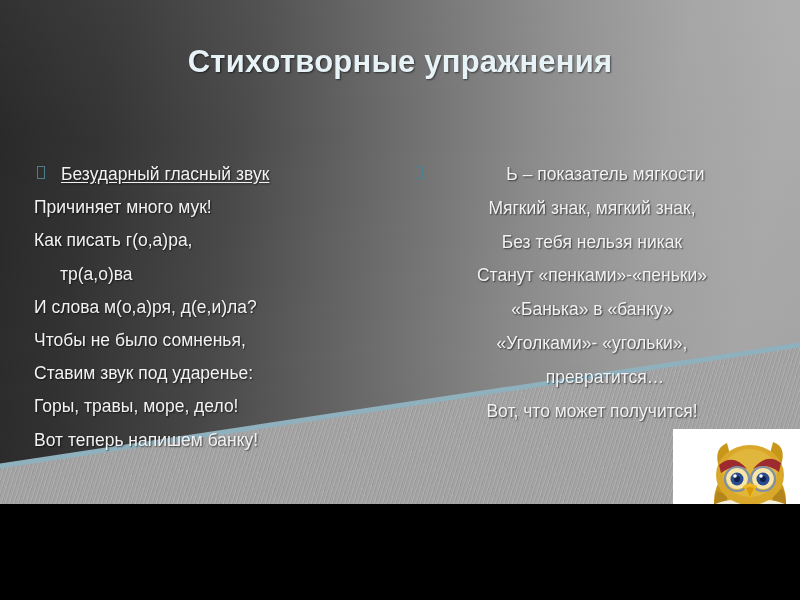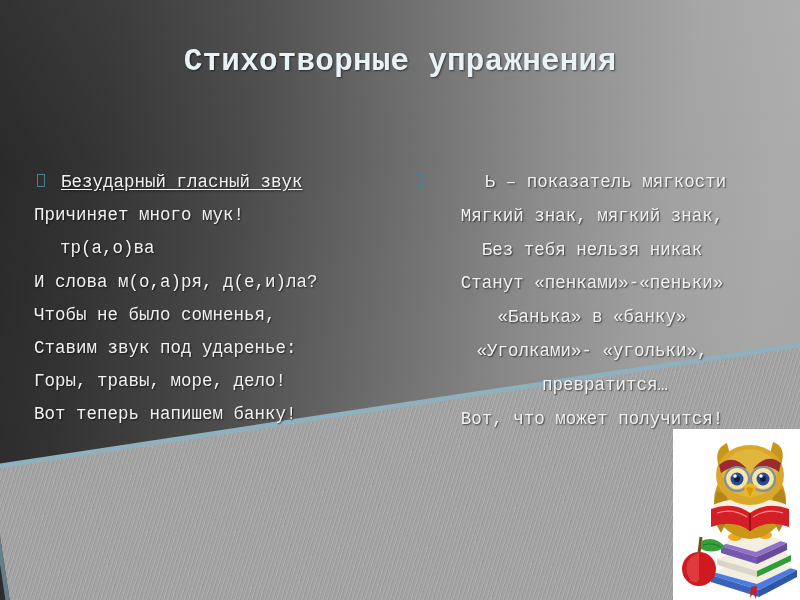--- a/index.html
+++ b/index.html
@@ -3,23 +3,23 @@
 <meta charset="utf-8">
 <style>
   html, body {
     margin: 0;
     padding: 0;
     background: #000;
   }
   #slide {
     position: relative;
     width: 800px;
-    height: 600px;
+    height: 504px;
     overflow: hidden;
-    font-family: Liberation Mono, monospace;
+    font-family: Liberation Sans, sans-serif;
     background: linear-gradient(100deg,
         #272727 0%,
         #343434 14%,
         #4a4a4a 30%,
         #6e6e6e 48%,
         #8d8d8d 64%,
         #a2a2a2 78%,
         #ababab 90%,
         #a9a9a9 100%);
   }
@@ -107,21 +107,21 @@
     font-weight: bold;
     color: #e8f3f8;
     letter-spacing: 0.2px;
     text-shadow: 1px 1px 2px rgba(0,0,0,0.55);
     white-space: nowrap;
   }
 
   
   .column {
     position: absolute;
-    top: 166px;
+    top: 158px;
   }
   #col-left  { left: 34px;  width: 352px; }
   #col-right { left: 412px; width: 360px; }
 
   .poem-line {
     position: relative;
     font-size: 17.5px;
     line-height: 33.2px;
     color: #f2f2f2;
     text-shadow: 1px 1px 1.6px rgba(0,0,0,0.62);
@@ -176,20 +176,21 @@
   <div class="band" id="band-slate"></div>
   <div class="band" id="band-black"></div>
   <div class="band" id="band-edge"></div>
   <div class="band" id="band-stripe"></div>
 
   <div id="title">Стихотворные упражнения</div>
 
   <div class="column" id="col-left">
       <div class="poem-line first"><span class="bullet-box"></span><span class="headline">Безударный гласный звук</span></div>
       <div class="poem-line">Причиняет много мук!</div>
+      <div class="poem-line">Как писать г(о,а)ра,</div>
       <div class="poem-line indent">тр(а,о)ва</div>
       <div class="poem-line">И слова м(о,а)ря, д(е,и)ла?</div>
       <div class="poem-line">Чтобы не было сомненья,</div>
       <div class="poem-line">Ставим звук под ударенье:</div>
       <div class="poem-line">Горы, травы, море, дело!</div>
       <div class="poem-line">Вот теперь напишем банку!</div>
     </div>
   <div class="column" id="col-right">
       <div class="poem-line first"><span class="bullet-box"></span><span class="headline">Ь – показатель мягкости</span></div>
       <div class="poem-line">Мягкий знак, мягкий знак,</div>

